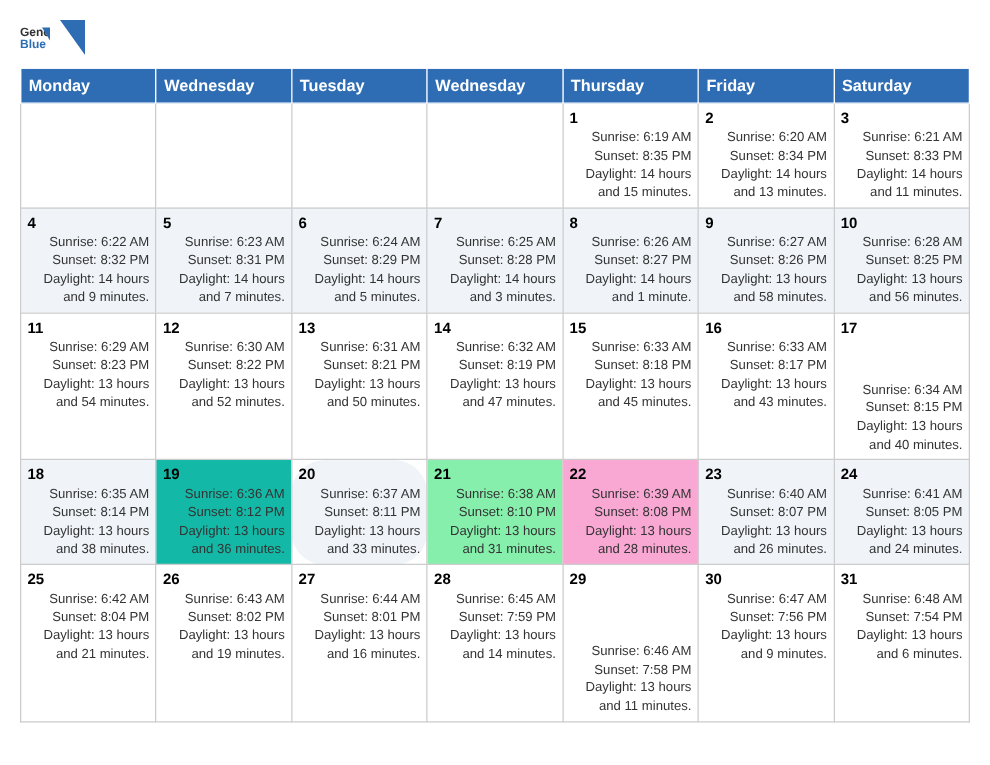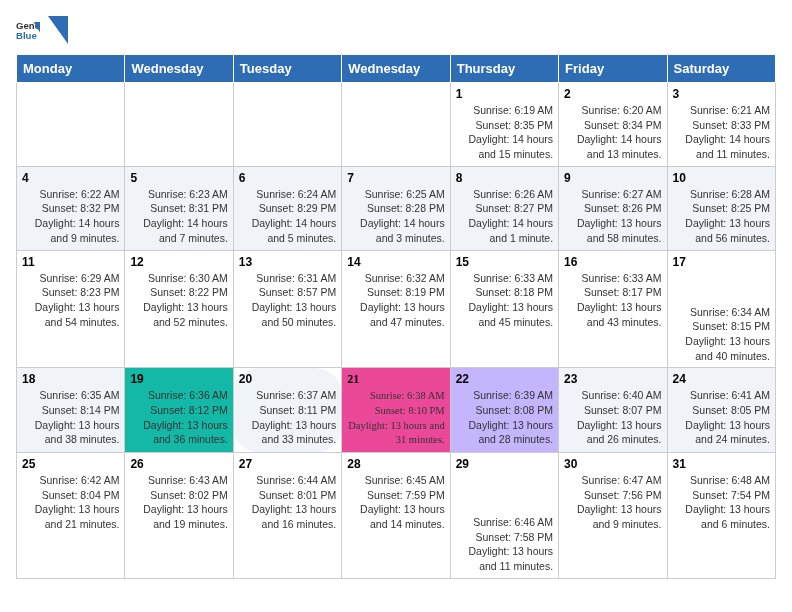--- a/index.html
+++ b/index.html
@@ -198,21 +198,21 @@
         </td>
         <td>
           <span class="day-number">12</span>
           <div class="day-info" style="white-space: pre-line;">Sunrise: 6:30 AM
 Sunset: 8:22 PM
 Daylight: 13 hours and 52 minutes.</div>
         </td>
         <td>
           <span class="day-number">13</span>
           <div class="day-info" style="white-space: pre-line;">Sunrise: 6:31 AM
-Sunset: 8:57 PM
+Sunset: 8:21 PM
 Daylight: 13 hours and 50 minutes.</div>
         </td>
         <td>
           <span class="day-number">14</span>
           <div class="day-info" style="white-space: pre-line;">Sunrise: 6:32 AM
 Sunset: 8:19 PM
 Daylight: 13 hours and 47 minutes.</div>
         </td>
         <td>
           <span class="day-number">15</span>
@@ -245,27 +245,27 @@
           <div class="day-info" style="white-space: pre-line;">Sunrise: 6:36 AM
 Sunset: 8:12 PM
 Daylight: 13 hours and 36 minutes.</div>
         </td>
         <td style="background: rgb(240, 244, 248); border-radius: 27px;">
           <span class="day-number">20</span>
           <div class="day-info" style="white-space: pre-line;">Sunrise: 6:37 AM
 Sunset: 8:11 PM
 Daylight: 13 hours and 33 minutes.</div>
         </td>
-        <td style="background: #ec4899; font-family: Liberation Serif, serif;">
+        <td style="background: #86efac;">
           <span class="day-number">21</span>
           <div class="day-info" style="white-space: pre-line;">Sunrise: 6:38 AM
 Sunset: 8:10 PM
 Daylight: 13 hours and 31 minutes.</div>
         </td>
-        <td style="background: #c4b5fd;">
+        <td style="background: #f9a8d4;">
           <span class="day-number">22</span>
           <div class="day-info" style="white-space: pre-line;">Sunrise: 6:39 AM
 Sunset: 8:08 PM
 Daylight: 13 hours and 28 minutes.</div>
         </td>
         <td style="background: rgb(240, 244, 248);">
           <span class="day-number">23</span>
           <div class="day-info" style="white-space: pre-line;">Sunrise: 6:40 AM
 Sunset: 8:07 PM
 Daylight: 13 hours and 26 minutes.</div>

